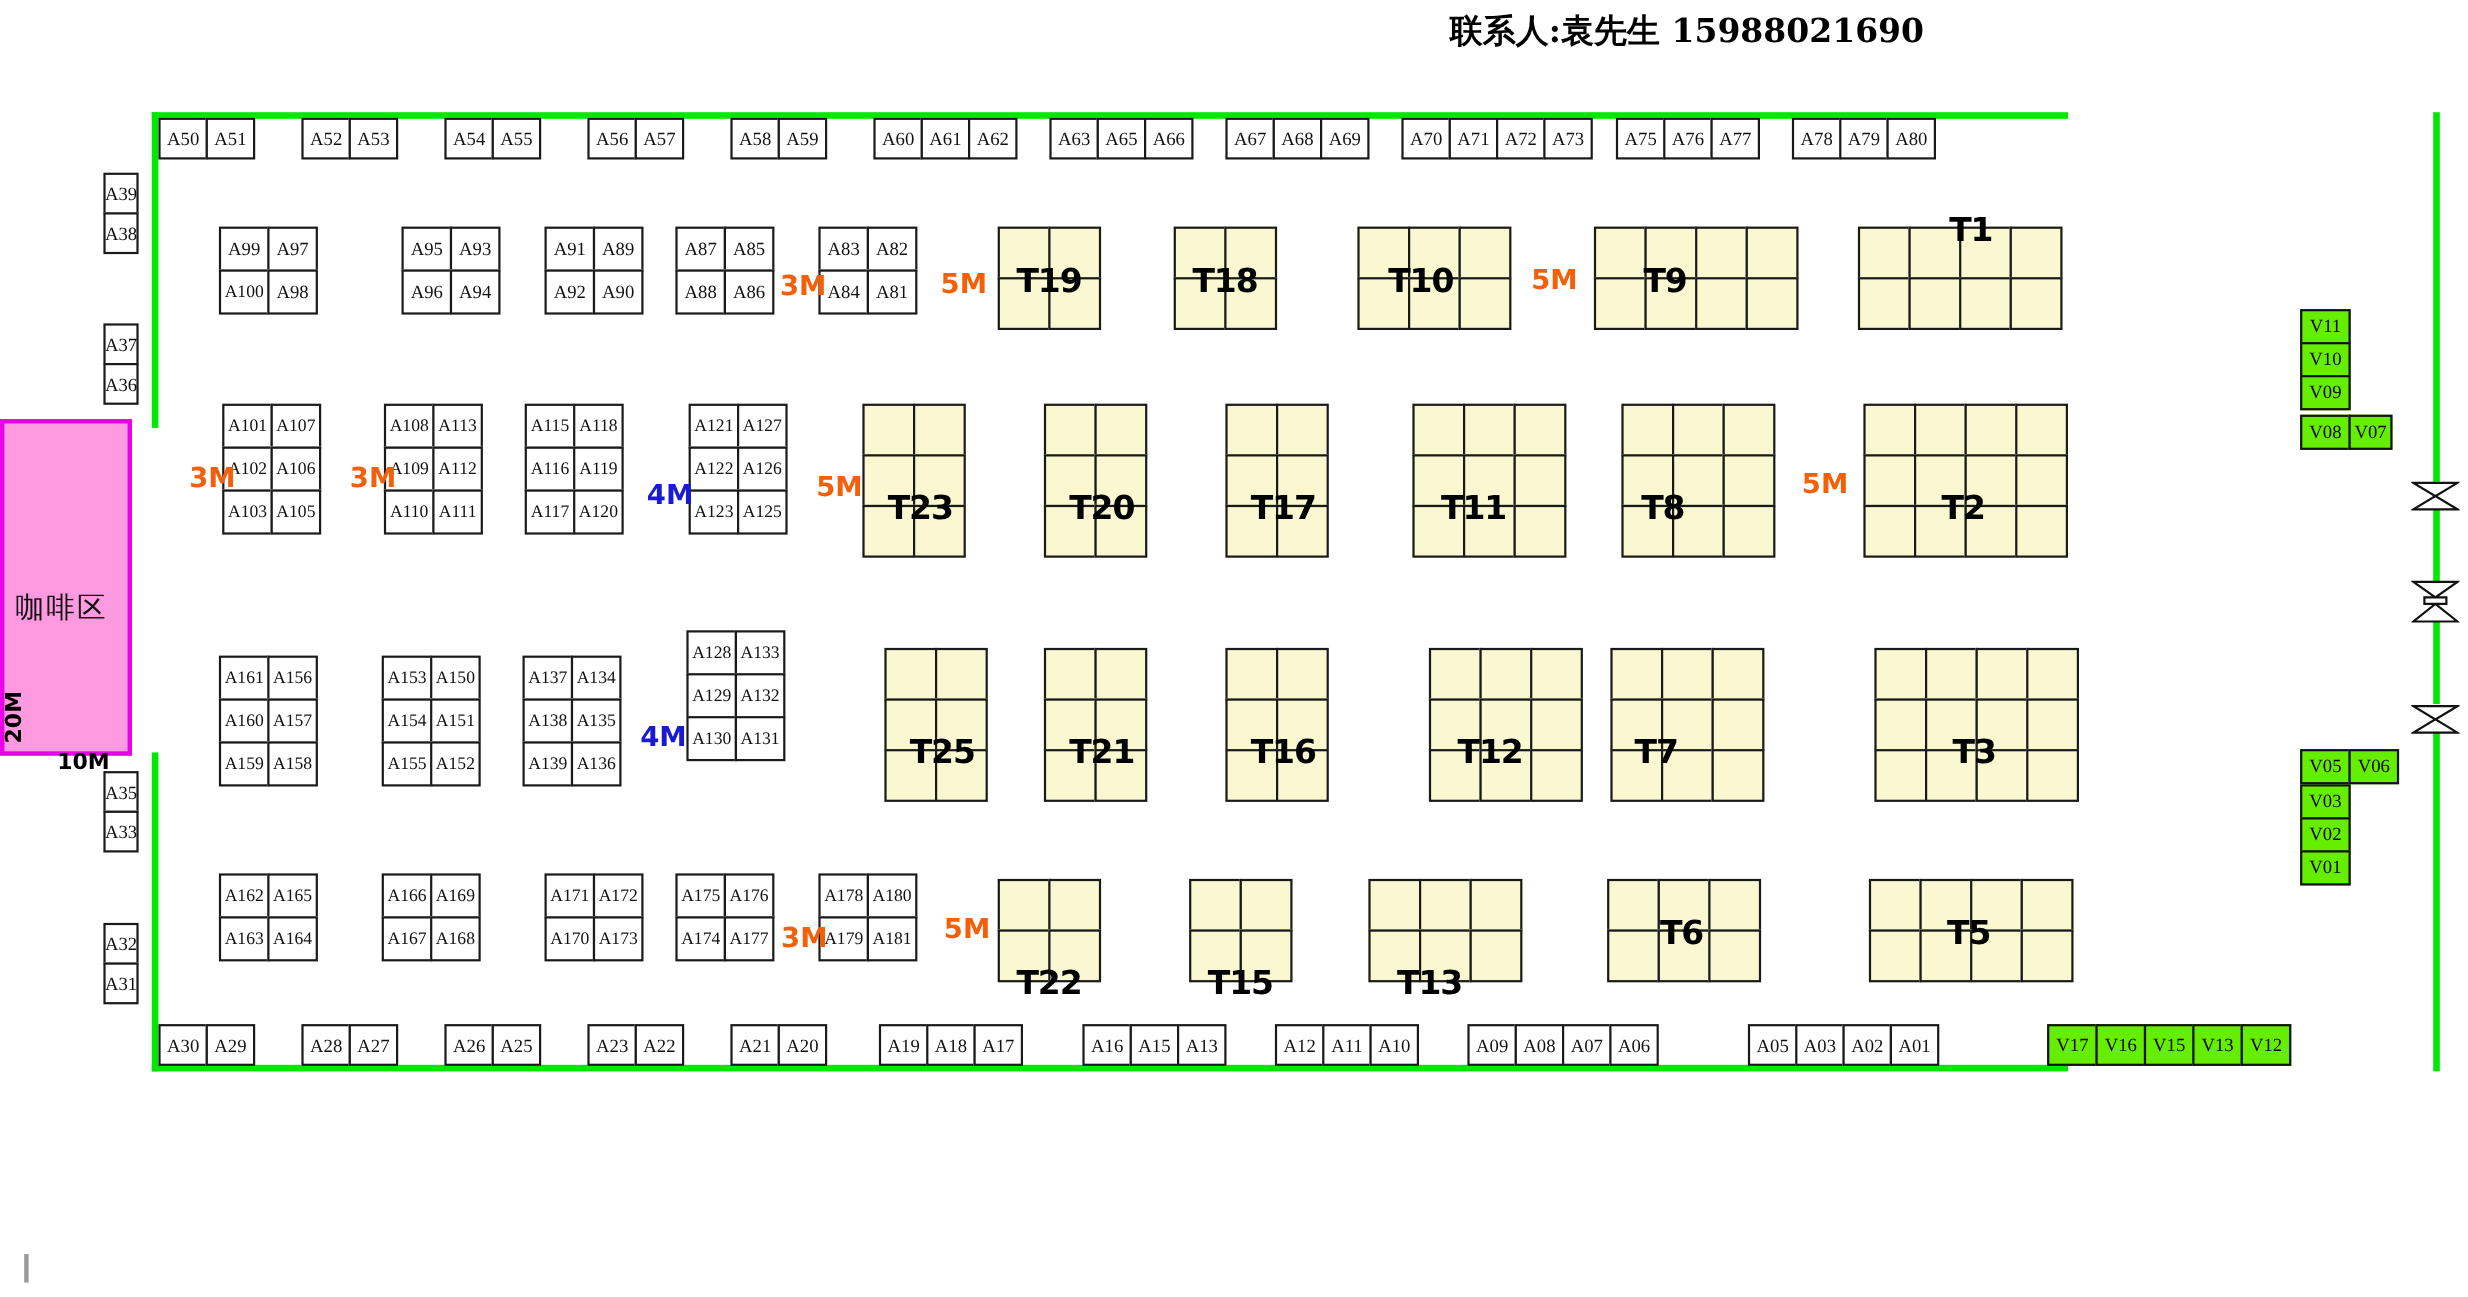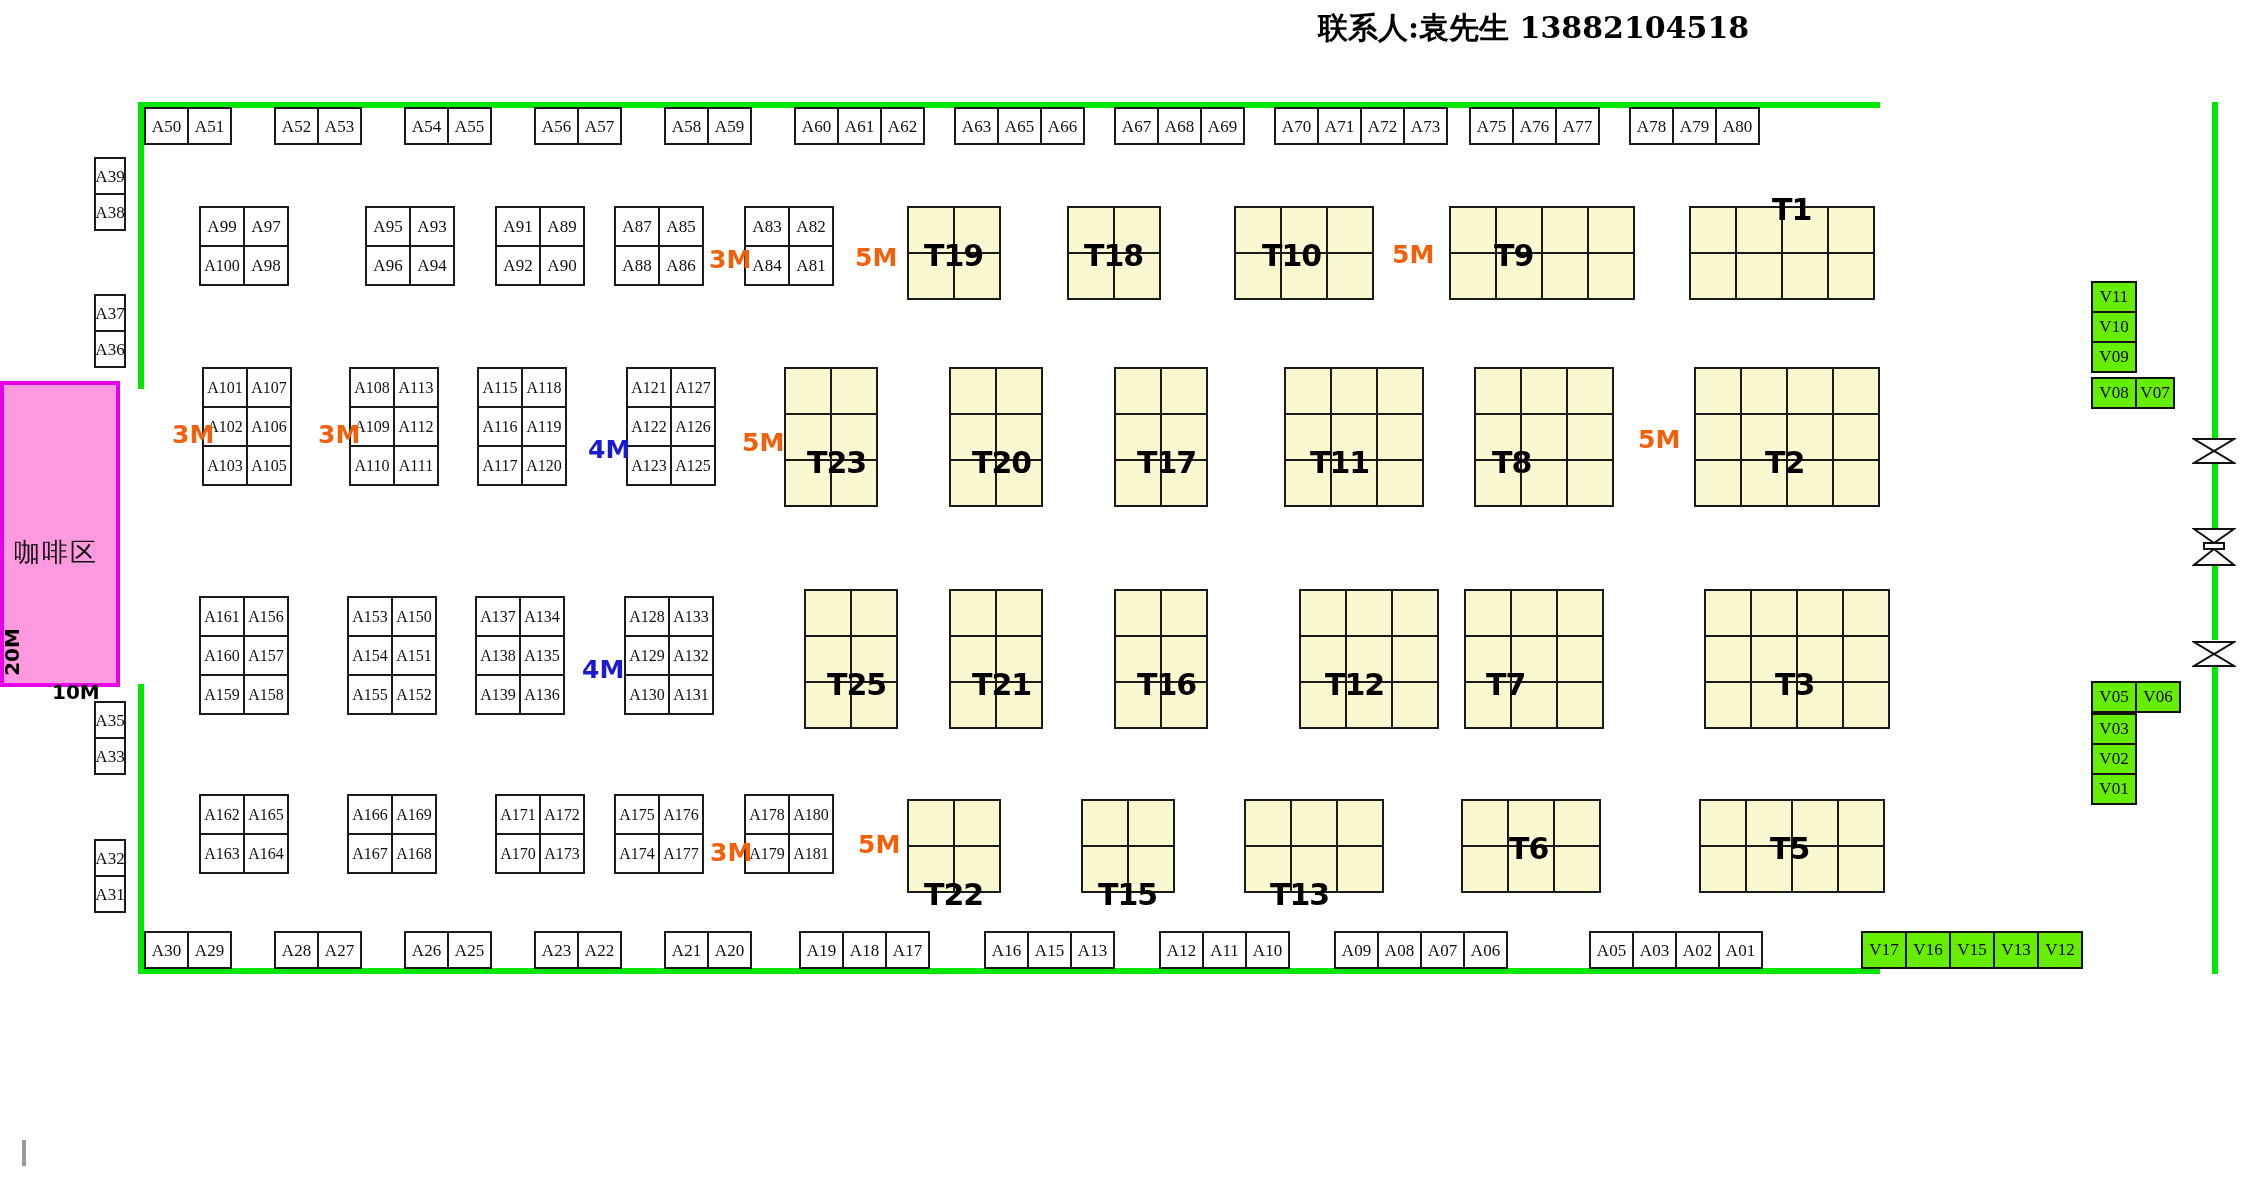--- a/index.html
+++ b/index.html
@@ -69,21 +69,21 @@
   
   .door{position:absolute;}
 
   
   #btick{position:absolute;left:22px;top:1140px;width:4px;height:26px;background:#9a9a9a;}
 </style>
 </head>
 <body>
 
 <div id="header">
-  <div id="contact">联系人:袁先生 13882104518</div>
+  <div id="contact">联系人:袁先生 15988021690</div>
 </div>
 
 <div>
 
   <div class="hall-line h" style="left:138px;top:102px;width:1742px;"></div>
 
   <div class="hall-line v" style="left:138px;top:102px;height:287px;"></div>
 
   <div class="hall-line v" style="left:138px;top:684px;height:290px;"></div>
 
@@ -372,21 +372,21 @@
       </div>
       <div style="display: flex;">
         <div class="cell sm">A138</div>
         <div class="cell sm">A135</div>
       </div>
       <div style="display: flex;">
         <div class="cell sm">A139</div>
         <div class="cell sm">A136</div>
       </div>
     </div>
-    <div class="grp col ablk" style="left: 625px; top: 597px;">
+    <div class="grp col ablk" style="left: 625px; top: 574px;">
       <div style="display: flex;">
         <div class="cell sm">A128</div>
         <div class="cell sm">A133</div>
       </div>
       <div style="display: flex;">
         <div class="cell sm">A129</div>
         <div class="cell sm">A132</div>
       </div>
       <div style="display: flex;">
         <div class="cell sm">A130</div>

